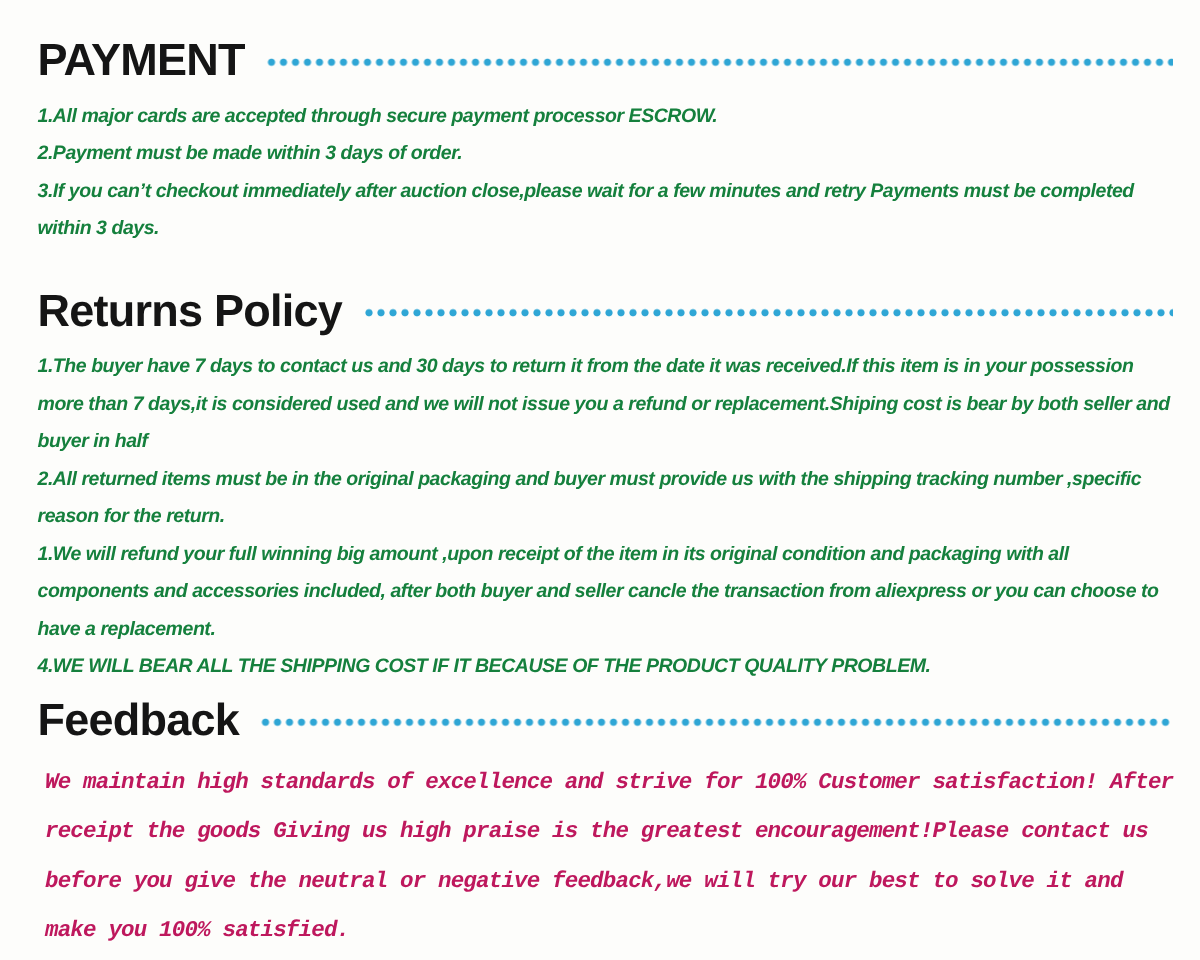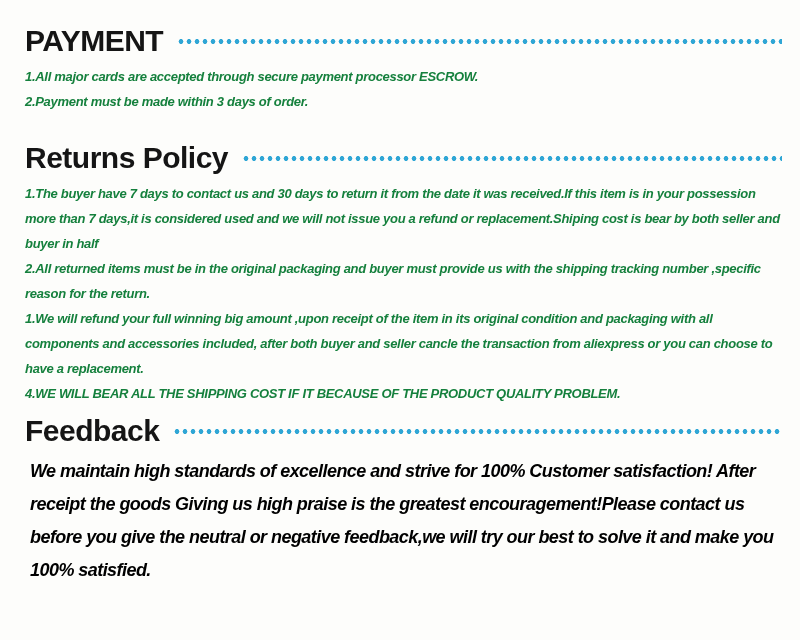--- a/index.html
+++ b/index.html
@@ -51,41 +51,43 @@
   .small {
     font-size: 13px;
     line-height: 25px;
     letter-spacing: -0.3px;
     margin-top: 6px;
   }
   .sec-payment .hrow { margin-top: 0; }
   .sec-returns .hrow { margin-top: 27px; }
   .sec-feedback .hrow { margin-top: 8px; }
   .big {
-    font-size: 18px;
+    font-size: 15px;
     line-height: 33px;
     letter-spacing: -0.55px;
     margin-top: 7px;
     padding-left: 5px;
-    color: #000000;
+    color: #be185d;
+    font-family: Liberation Mono, monospace;
   }
 </style>
 </head>
 <body>
 
 <div class="page">
 
   <section class="sec-payment">
     <div class="hrow">
       <h2 class="title">PAYMENT</h2>
       <div class="dots"></div>
     </div>
     <div class="body small">
       <p>1.All major cards are accepted through secure payment processor ESCROW.</p>
       <p>2.Payment must be made within 3 days of order.</p>
+      <p>3.If you can’t checkout immediately after auction close,please wait for a few minutes and  retry Payments must be completed within 3 days.</p>
     </div>
   </section>
 
   <section class="sec-returns">
     <div class="hrow">
       <h2 class="title">Returns Policy</h2>
       <div class="dots"></div>
     </div>
     <div class="body small">
       <p>1.The buyer have 7 days to contact us and 30 days to return it from the date it was received.If this item is in your possession more than 7 days,it is considered used and we will not issue you a refund or replacement.Shiping cost is bear by both seller and buyer in half</p>

